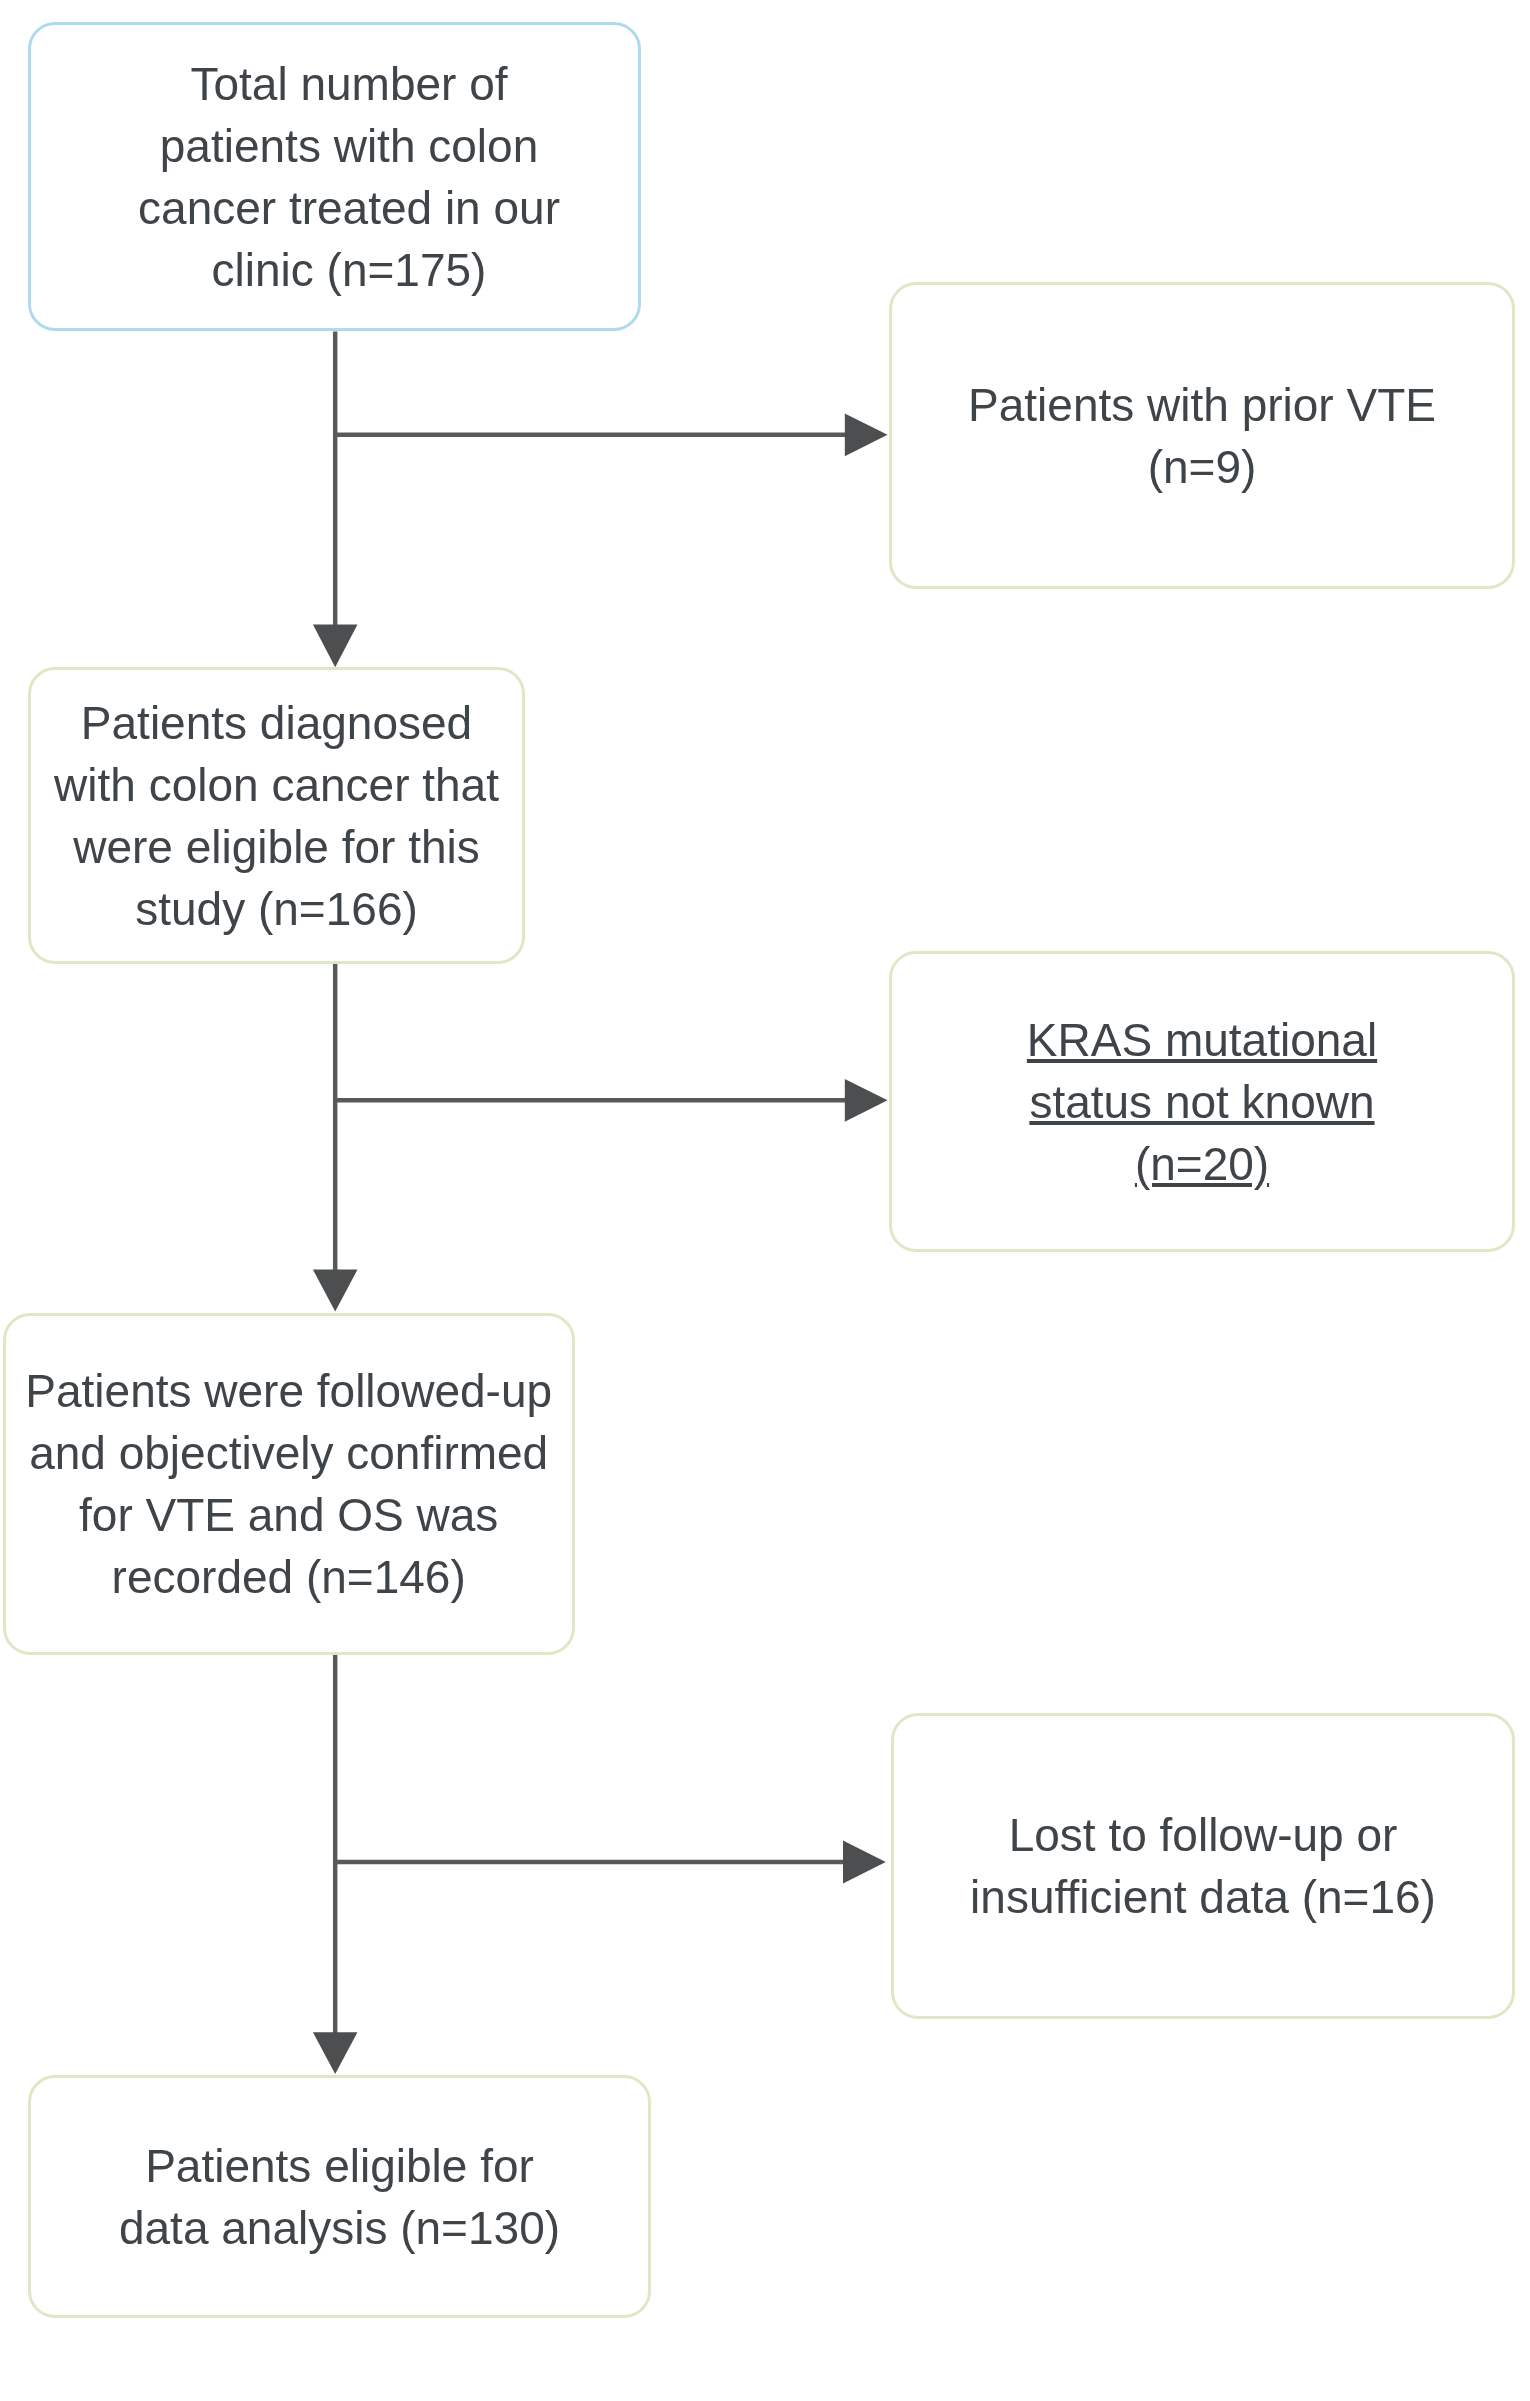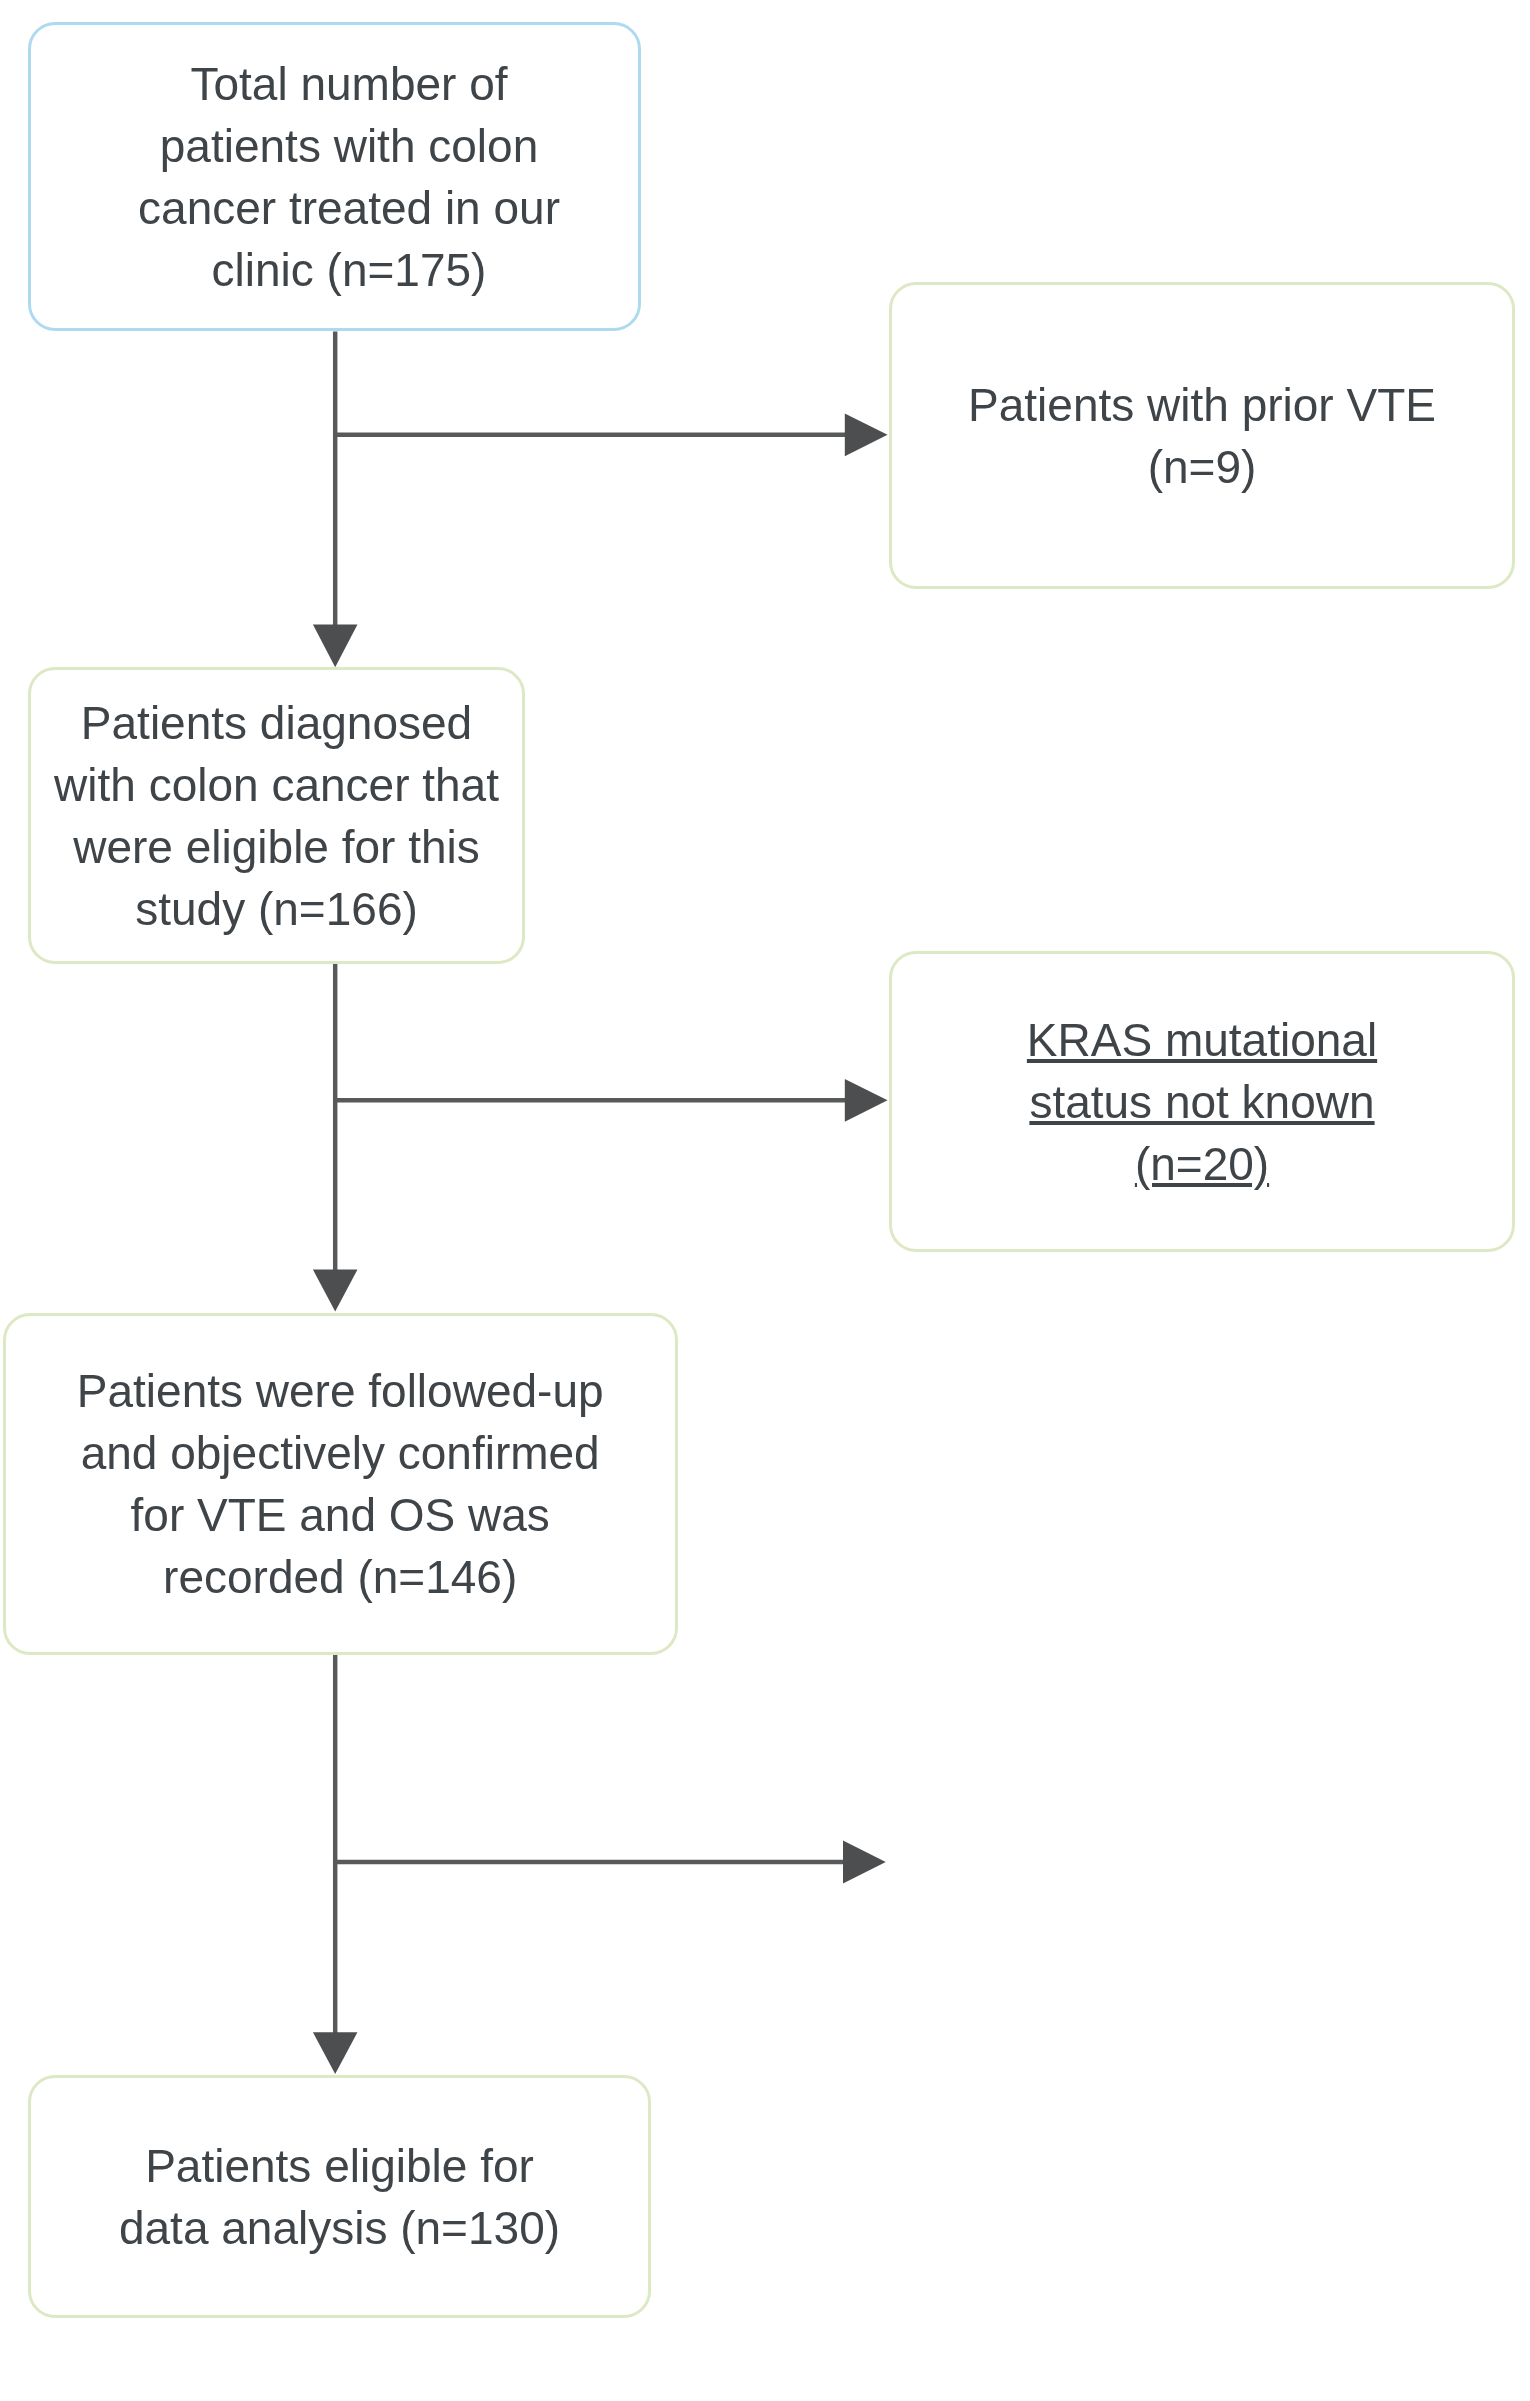--- a/index.html
+++ b/index.html
@@ -44,21 +44,21 @@
     padding:9px 16px;
   }
   .node-blue{ border-color:var(--blue-border);padding-left:45px; }
   .node-text{ white-space:pre-line; }
 
   
   .n-total    { left:28px;   top:22px;   width:613px; height:309px; }
   .n-priorvte { left:889px;  top:282px;  width:626px; height:307px; }
   .n-eligible { left:28px;   top:667px;  width:497px; height:297px; }
   .n-kras     { left:889px;  top:951px; width:626px; height:301px;text-decoration:underline; }
-  .n-followed { left:2.7px;    top:1313px; width:675px; height:342px; }
+  .n-followed { left:2.7px;    top:1313px; width:572px; height:342px; }
   .n-lost     { left:891px; top:1713px; width:624px; height:306px; }
   .n-analysis { left:28px;   top:2075px; width:623px; height:243px; }
 </style>
 </head>
 <body>
 
 <div class="canvas">
 
   <svg class="arrow-layer" viewBox="0 0 1718 2695" xmlns="http://www.w3.org/2000/svg">
 
@@ -107,20 +107,24 @@
 (n=20)</span>
   </div>
 
   <div class="node n-followed">
     <span class="node-text">Patients were followed-up
 and objectively confirmed
 for VTE and OS was
 recorded (n=146)</span>
   </div>
 
+  <div class="node n-lost">
+    <span class="node-text">Lost to follow-up or
+insufficient data (n=16)</span>
+  </div>
 
   <div class="node n-analysis">
     <span class="node-text">Patients eligible for
 data analysis (n=130)</span>
   </div>
 
 </div>
 
 
 </body></html>

